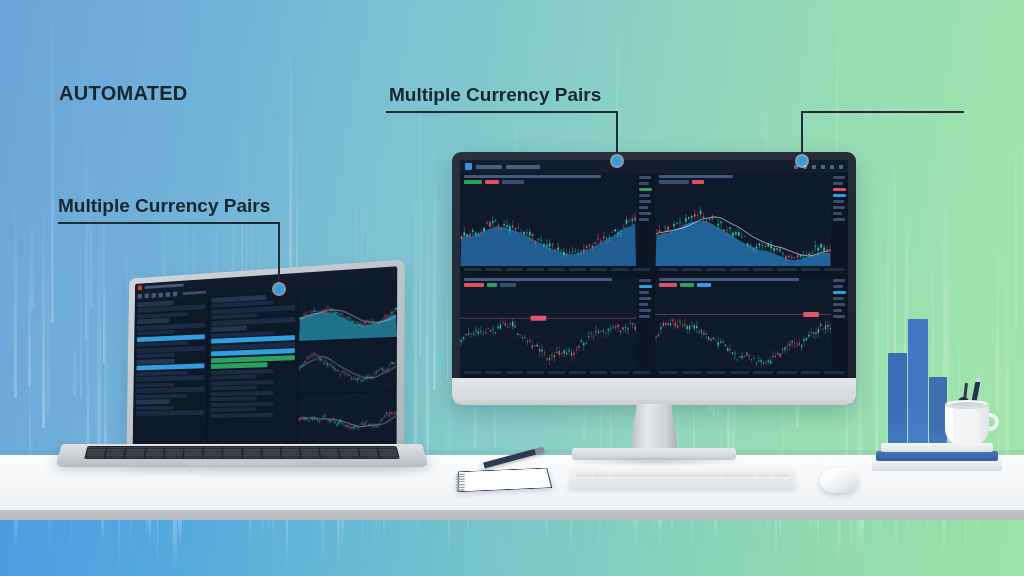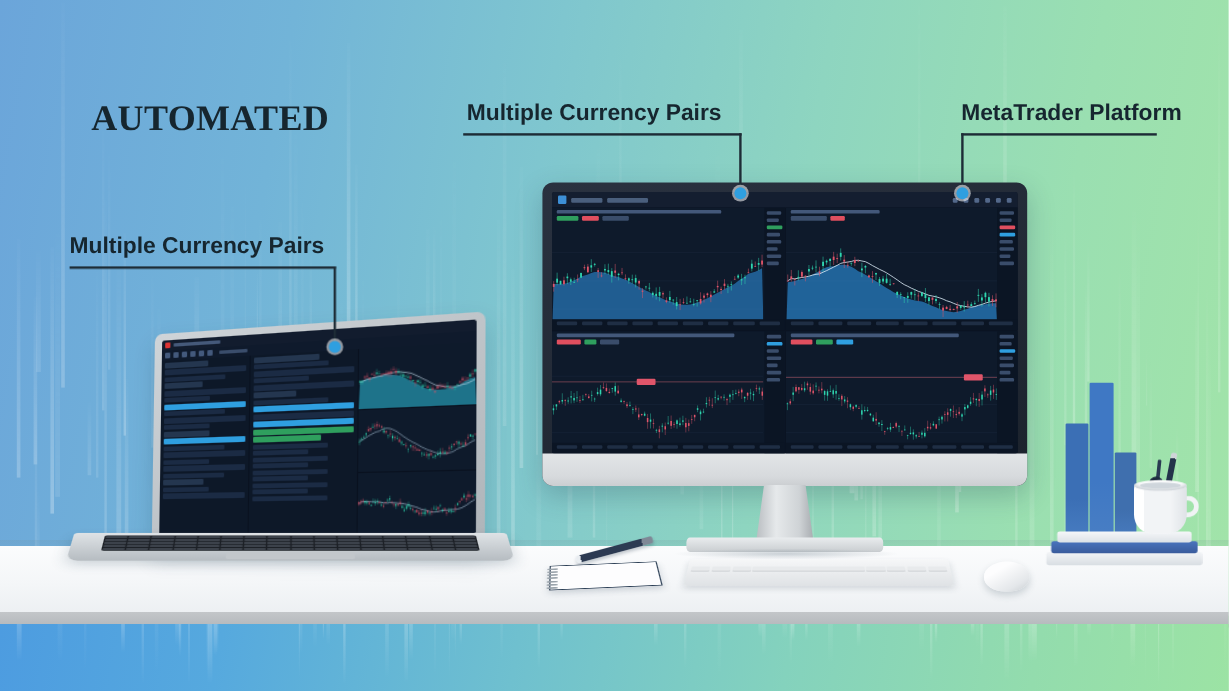--- a/index.html
+++ b/index.html
@@ -43,21 +43,21 @@
     position:absolute; left:0; top:450px; width:1024px; height:10px;
     background:linear-gradient(to bottom, rgba(120,140,150,.16), rgba(255,255,255,0));
   }
 
   
   .ann-title {
     position:absolute; color:#16262f; font-weight:bold;
     letter-spacing:.3px; line-height:1.12;
     font-family:"Liberation Sans", sans-serif;
   }
-  #label-automated { left:76px; top:82px; font-size:30px;font-family:Liberation Serif, serif; }
+  #label-automated { left:59px; top:82px; font-size:20px; }
   .ann-label {
     position:absolute; color:#16262f; font-weight:bold; font-size:19px;
     white-space:nowrap;
   }
   .ann-rule { position:absolute; height:2px; background:#1d2c36; }
   .ann-leader { position:absolute; width:2px; background:#1d2c36; }
   .ann-dot {
     position:absolute; width:10px; height:10px; border-radius:50%;
     background:#2f9fe0; box-shadow:0 0 0 2px rgba(255,255,255,.55);
   }
@@ -1745,18 +1745,17 @@
   <div class="ann-label" style="left:58px; top:195px;">Multiple Currency Pairs</div>
   <div class="ann-rule" style="left:58px; top:222px; width:222px;"></div>
   <div class="ann-leader" style="left:278px; top:222px; height:66px;"></div>
   <div class="ann-dot" style="left:274px; top:284px;"></div>
 
   <div class="ann-label" style="left:389px; top:84px;">Multiple Currency Pairs</div>
   <div class="ann-rule" style="left:386px; top:111px; width:232px;"></div>
   <div class="ann-leader" style="left:616px; top:111px; height:49px;"></div>
   <div class="ann-dot" style="left:612px; top:156px;"></div>
 
-  <div class="ann-label" style="left:801px; top:84px;">MetaTrader Platform</div>
   <div class="ann-rule" style="left:801px; top:111px; width:163px;"></div>
   <div class="ann-leader" style="left:801px; top:111px; height:49px;"></div>
   <div class="ann-dot" style="left:797px; top:156px;"></div>
 
 </div>
 
 </body></html>

